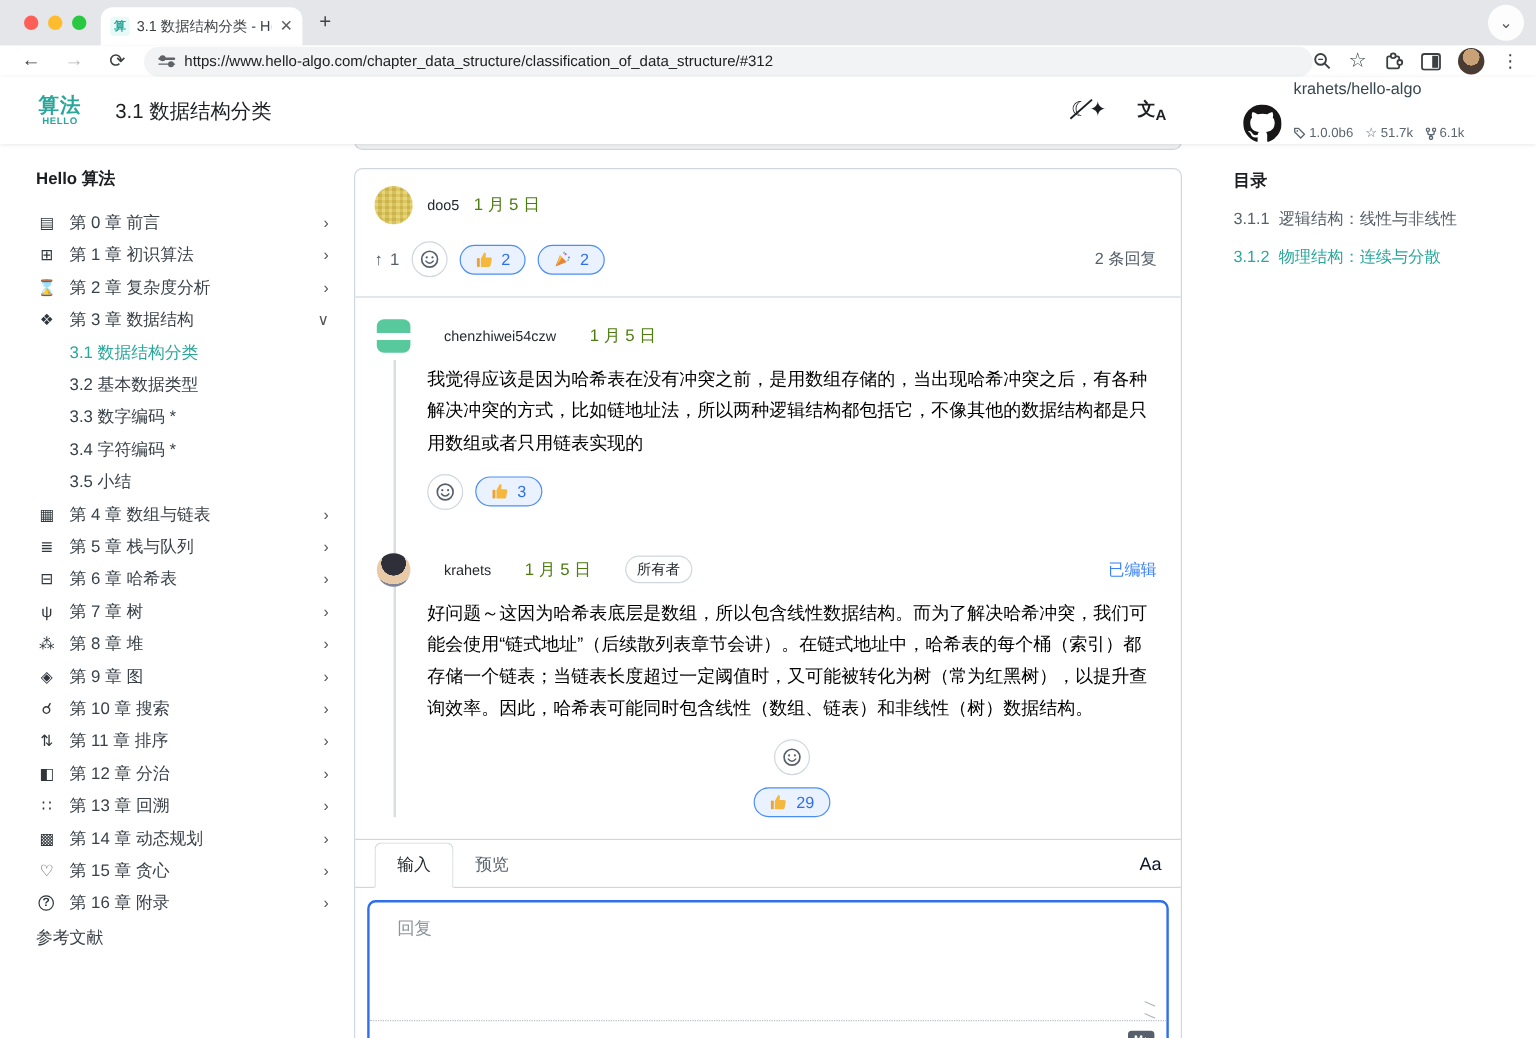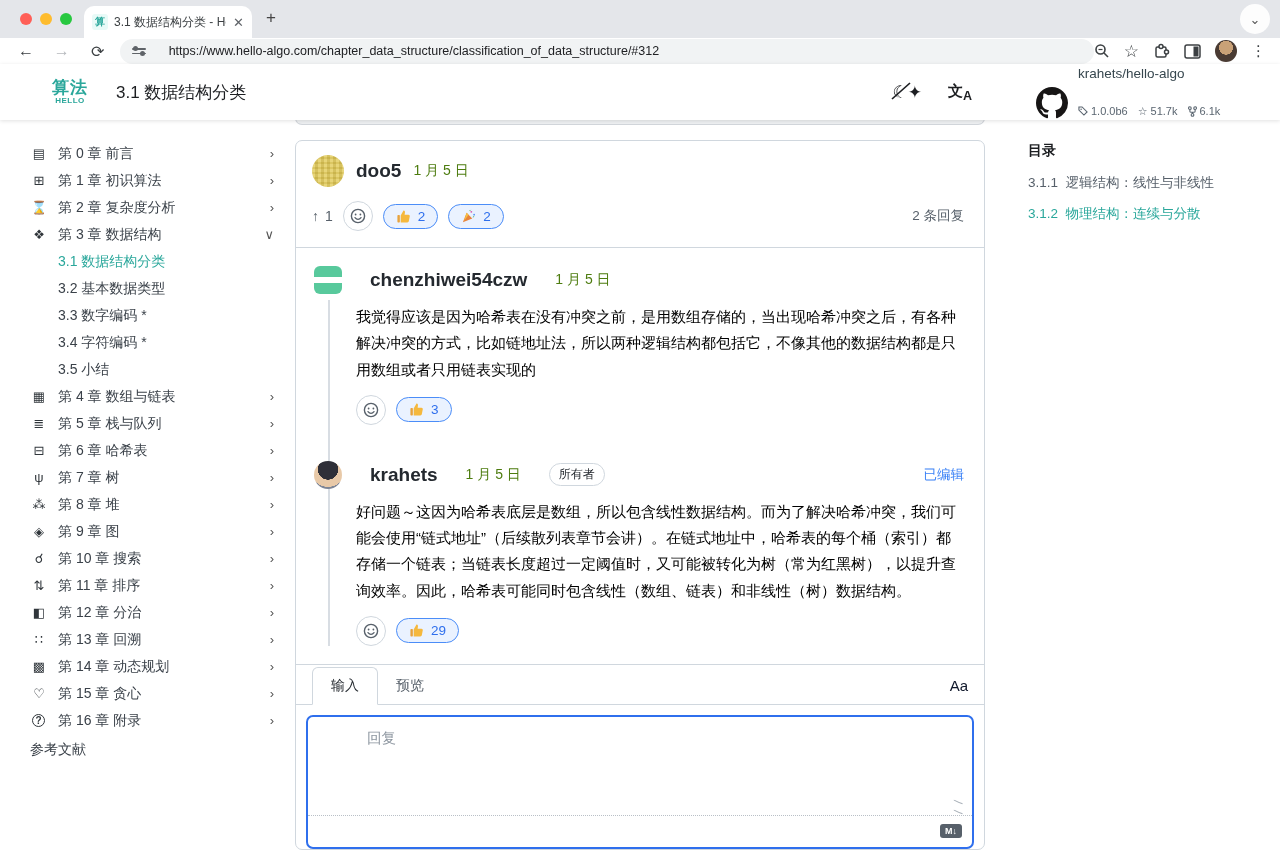--- a/index.html
+++ b/index.html
@@ -24,31 +24,31 @@
     display:flex; align-items:center; }
   .nav-ic { font-size:16px; color:#3c4043; margin-left:16px; width:20px; text-align:center; }
   .nav-ic.disabled { color:#b6b9bd; }
   .urlpill { margin-left:12px; width:980px; height:25px; border-radius:13px; background:#f1f3f4;
     display:flex; align-items:center; padding:0 12px; gap:8px; }
   .tune { display:inline-flex; flex-direction:column; gap:3px; width:14px; }
   .tune i { display:block; height:1.6px; background:#5f6368; border-radius:2px; position:relative; }
   .tune i:nth-child(1)::after, .tune i:nth-child(2)::after { content:""; position:absolute; top:-1.7px; width:5px; height:5px;
     border-radius:50%; background:#5f6368; }
   .tune i:nth-child(1)::after { left:1px; } .tune i:nth-child(2)::after { right:1px; }
-  .url { font-size:12.5px; color:#202124; white-space:nowrap;margin-left:15px; }
+  .url { font-size:12.5px; color:#202124; white-space:nowrap; }
   .bar-icons { margin-left:auto; display:flex; align-items:center; gap:14px; padding-right:14px; color:#3c4043; }
   .bar-icons svg { display:block; }
   .mini-avatar { width:22px; height:22px; border-radius:50%;
     background:radial-gradient(circle at 50% 35%, #c9a177 0 38%, #4a3b33 39% 100%); }
   .kebab { font-size:15px; color:#3c4043; }
 
   
   .siteheader { position:absolute; left:0; top:64px; width:1280px; height:56px; background:#fff;
     box-shadow:0 1px 4px rgba(0,0,0,.12); display:flex; align-items:center; z-index:5; }
-  .logo { margin-left:52px; color:#2aa79b; font-weight:bold; line-height:1; text-align:center; }
+  .logo { margin-left:32px; color:#2aa79b; font-weight:bold; line-height:1; text-align:center; }
   .logo .l1 { font-size:17px; letter-spacing:1px; display:block; }
   .logo .l2 { font-size:8px; letter-spacing:.5px; display:block; margin-top:1px; }
   .doc-title { margin-left:28px; font-size:17px; color:#1c1e21; }
   .hdr-right { margin-left:auto; display:flex; align-items:center; }
   .hdr-ic { color:#1c1e21; margin-right:26px; font-size:17px; position:relative; }
   .theme-ic .slash { position:absolute; left:-2px; top:-1px; width:22px; height:20px; }
   .trans-ic { font-size:15px; font-weight:bold; }
   .searchbox { width:238px; height:36px; background:#ececef; border-radius:4px; display:flex; align-items:center;
     padding:0 12px; gap:10px; }
   .searchbox input { border:none; outline:none; background:transparent; font-size:14.5px; width:160px;
@@ -85,21 +85,21 @@
   .thread-card { position:absolute; left:295px; top:140px; width:690px; background:#fff;
     border:1px solid #d0d7de; border-radius:7px; z-index:2; }
   .root-c { padding:14px 20px 16px 16px; }
   .c-head { display:flex; align-items:center; gap:12px; }
   .avatar32 { width:32px; height:32px; border-radius:50%; flex:none; position:relative; z-index:2; }
   .av-doo5 { background:repeating-linear-gradient(0deg,#f3e9b0 0 3px,#e6d98e 3px 5px),
              repeating-linear-gradient(90deg,#f3e9b0 0 3px,#e0d389 3px 6px); background-blend-mode:multiply; }
   .av-chen { width:28px; height:28px; border-radius:6px;
     background:linear-gradient(180deg,#58c99c 0 40%,#fff 40% 62%,#58c99c 62% 100%); }
   .av-krahets { background:radial-gradient(circle at 50% 30%, #2e2f38 0 42%, #e8c9a8 43% 72%, #7d8596 73% 100%); }
-  .c-name { font-weight:bold; font-size:19px; color:#24292f; }
+  .c-name { font-weight:normal; font-size:12px; color:#24292f; }
   .c-date { color:#4d7c0f; font-size:14px; }
   .owner-badge { font-size:12px; color:#24292f; border:1px solid #d0d7de; border-radius:999px; padding:2px 9px; }
   .edited { margin-left:auto; color:#3b82f6; font-size:13.5px; }
   .c-body { font-size:15px; line-height:1.75; color:#24292f; margin-top:12px; }
   .react-row { display:flex; align-items:center; gap:10px; margin-top:14px; }
   .upvote { display:flex; align-items:center; gap:6px; color:#57606a; font-size:14px; }
   .smiley-btn { width:30px; height:30px; border:1px solid #d0d7de; border-radius:50%;
     display:flex; align-items:center; justify-content:center; background:#fff; }
   .pill { display:flex; align-items:center; gap:7px; border:1.5px solid #4b8df8; background:#eaf2ff;
     border-radius:999px; padding:4px 12px; font-size:13.5px; color:#2f6fed; }
@@ -115,21 +115,21 @@
   .reply + .reply { margin-top:6px; }
 
   
   .composer { border-top:1px solid #d0d7de; }
   .tabbar { display:flex; align-items:flex-end; border-bottom:1px solid #d0d7de; padding:0 16px; height:40px; }
   .tab-write { background:#fff; border:1px solid #d0d7de; border-bottom:1px solid #fff; margin-bottom:-1px;
     border-radius:6px 6px 0 0; padding:9px 18px; font-size:14px; color:#24292f; }
   .tab-preview { padding:9px 18px; font-size:14px; color:#57606a; }
   .aa { margin-left:auto; color:#0f172a; font-size:15px; padding-bottom:10px; }
   .composer-box { margin:10px 10px 0 10px; border:2px solid #2f6fed; border-radius:7px; background:#fff; }
-  .ta { height:98px; position:relative; padding:12px 23px;margin-left:36px; }
+  .ta { height:98px; position:relative; padding:12px 23px; }
   .ta-ph { color:#8c959f; font-size:14.5px; }
   .resize-g { position:absolute; right:4px; bottom:2px; color:#a9b1b9; font-size:10px; transform:rotate(90deg); }
   .box-footer { border-top:1px dotted #b9c0c7; height:32px; display:flex; align-items:center;
     justify-content:flex-end; padding:0 10px; }
   .md-ic { width:22px; height:14px; background:#57606a; border-radius:3px; color:#fff; font-size:9px; font-weight:bold;
     display:flex; align-items:center; justify-content:center; letter-spacing:0; }
 </style>
 </head>
 <body>
 
@@ -220,20 +220,21 @@
                 </svg>
                 <span>6.1k</span>
               </span>
           </div>
         </div>
       </div>
     </div>
   </div>
 
   <nav class="sidebar">
+    <div class="sb-site">Hello 算法</div>
 
     <div class="sb-row">
         <span class="sb-ico">▤</span>
         <span class="sb-label">第 0 章   前言</span>
         <span class="sb-chev">›</span>
       </div>
     <div class="sb-row">
         <span class="sb-ico">⊞</span>
         <span class="sb-label">第 1 章   初识算法</span>
         <span class="sb-chev">›</span>
@@ -423,21 +424,21 @@
         <div class="r-head">
           <span class="avatar28 av-krahets"></span>
           <span class="c-name">krahets</span>
           <span class="c-date">1 月 5 日</span>
           <span class="owner-badge">所有者</span>
           <span class="edited">已编辑</span>
         </div>
         <div class="r-content">
           <p class="r-body">好问题～这因为哈希表底层是数组，所以包含线性数据结构。而为了解决哈希冲突，我们可能会使用“链式地址”（后续散列表章节会讲）。在链式地址中，哈希表的每个桶（索引）都存储一个链表；当链表长度超过一定阈值时，又可能被转化为树（常为红黑树），以提升查询效率。因此，哈希表可能同时包含线性（数组、链表）和非线性（树）数据结构。</p>
         </div>
-        <div class="r-react" style="margin-left:42px; padding-bottom:14px;">
+        <div class="r-react" style="margin-left:42px; padding-bottom:14px;flex-direction:column;">
           <span class="smiley-btn">
             <svg width="16" height="16" viewBox="0 0 16 16">
                 <circle cx="8" cy="8" r="6.6" fill="none" stroke="#57606a" stroke-width="1.4"></circle>
                 <circle cx="5.6" cy="6.5" r="0.9" fill="#57606a"></circle>
                 <circle cx="10.4" cy="6.5" r="0.9" fill="#57606a"></circle>
                 <path d="M5 9.6c.8 1.1 2 1.7 3 1.7s2.2-.6 3-1.7" fill="none" stroke="#57606a" stroke-width="1.3" stroke-linecap="round"></path>
               </svg>
           </span>
           <span class="pill">
             <svg width="15" height="15" viewBox="0 0 16 16">

